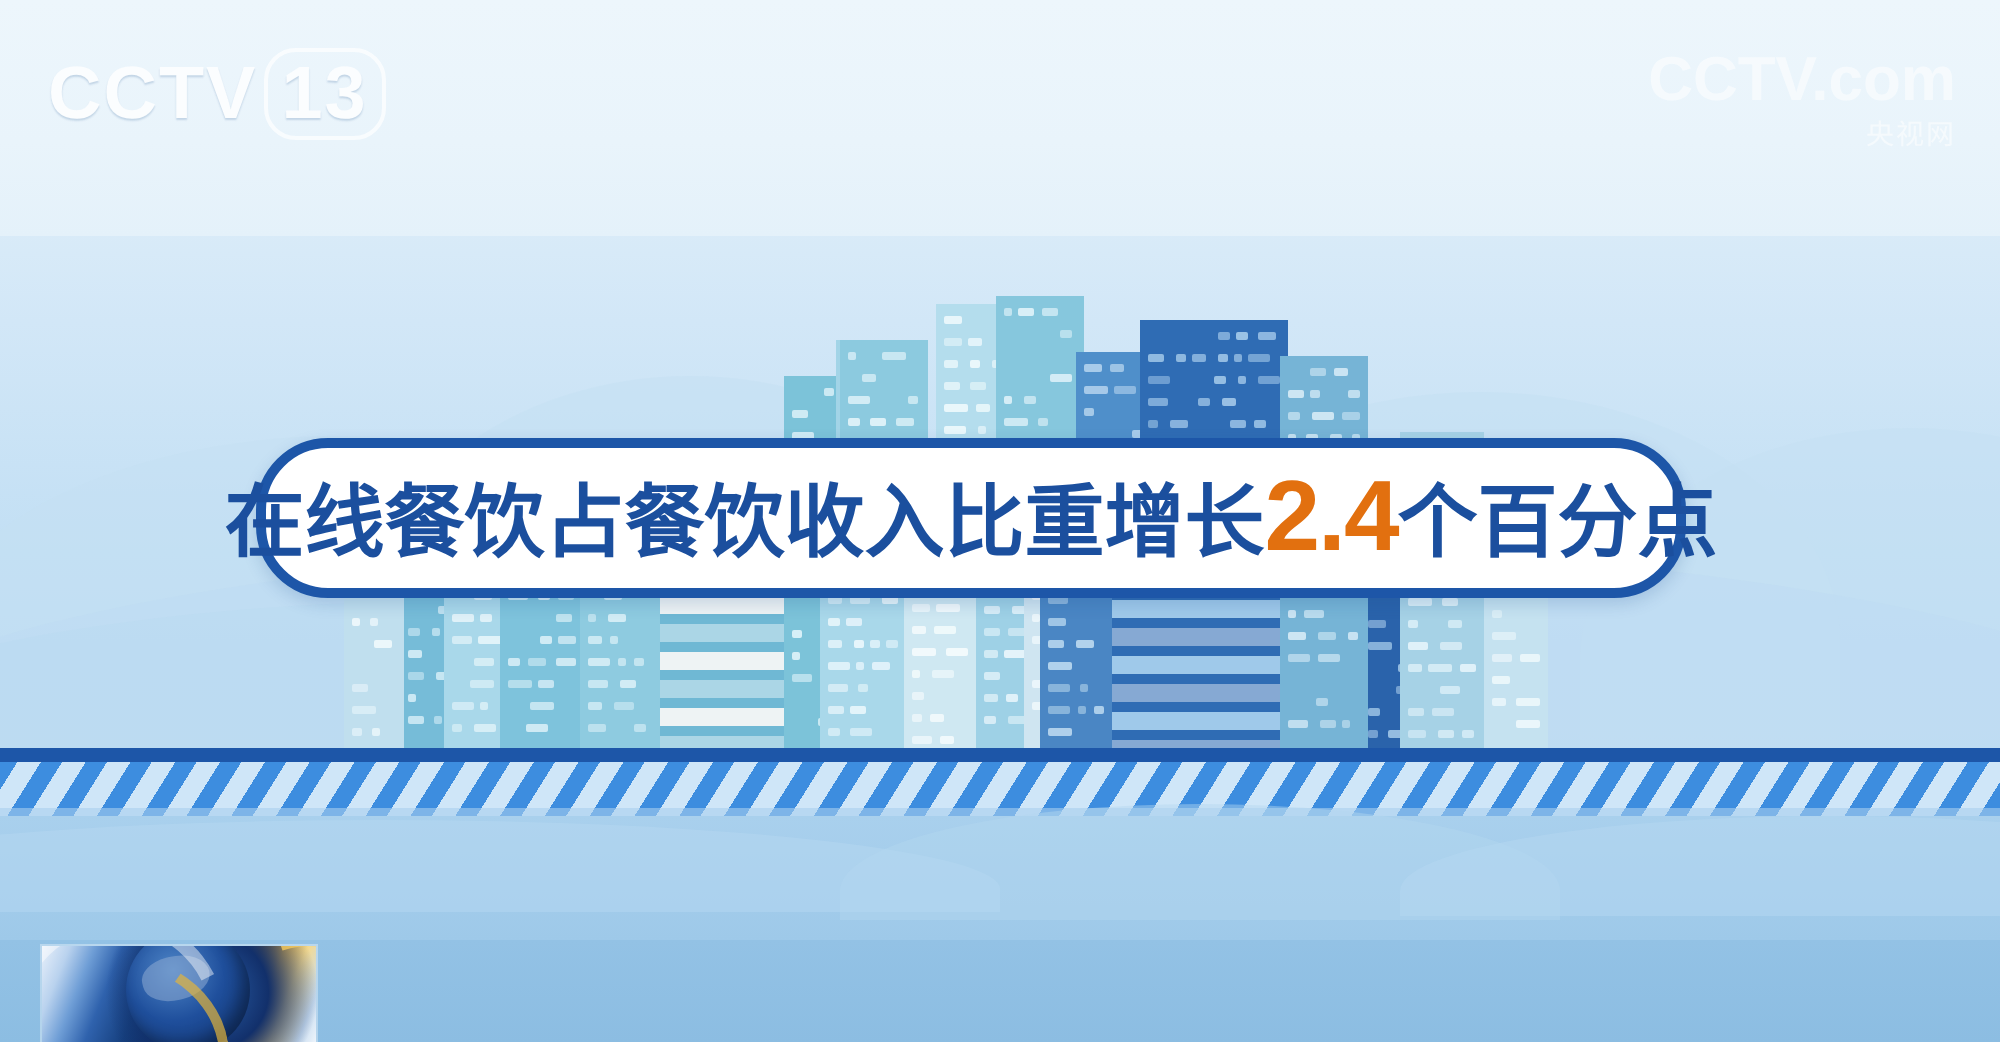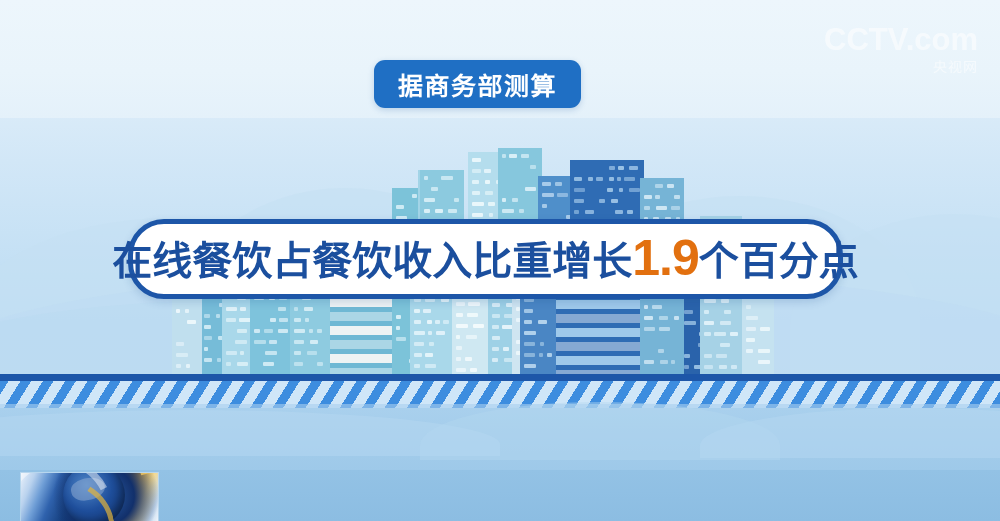--- a/index.html
+++ b/index.html
@@ -806,29 +806,27 @@
 
   <div class="sea">
     <div class="sea-wave sw1"></div>
     <div class="sea-wave sw2"></div>
     <div class="sea-wave sw3"></div>
     <div class="sea-wave sw4"></div>
     <div class="sea-wave sw5"></div>
   </div>
   <div class="sea-bottom"></div>
 
-  <div class="pill-head">
-    <span>据商务部测算</span>
+
+  <div class="headline">
+    <div class="headline-text"><span>在线餐饮占餐饮收入比重增长</span><span class="num">2.4</span><span>个百分点</span></div>
   </div>
 
-  <div class="headline">
-    <div class="headline-text"><span>在线餐饮占餐饮收入比重增长</span><span class="num">1.9</span><span>个百分点</span></div>
-  </div>
-
   <div class="cctv-logo">
+    <div class="lg-text"><span>CCTV</span><span class="lg-13">13</span></div>
   </div>
 
   <div class="watermark">
     <div class="wm-main">CCTV.com</div>
     <div class="wm-cn">央视网</div>
   </div>
 
   <div class="thumb-strip">
     <div class="thumb">
       <div class="globe"></div>

